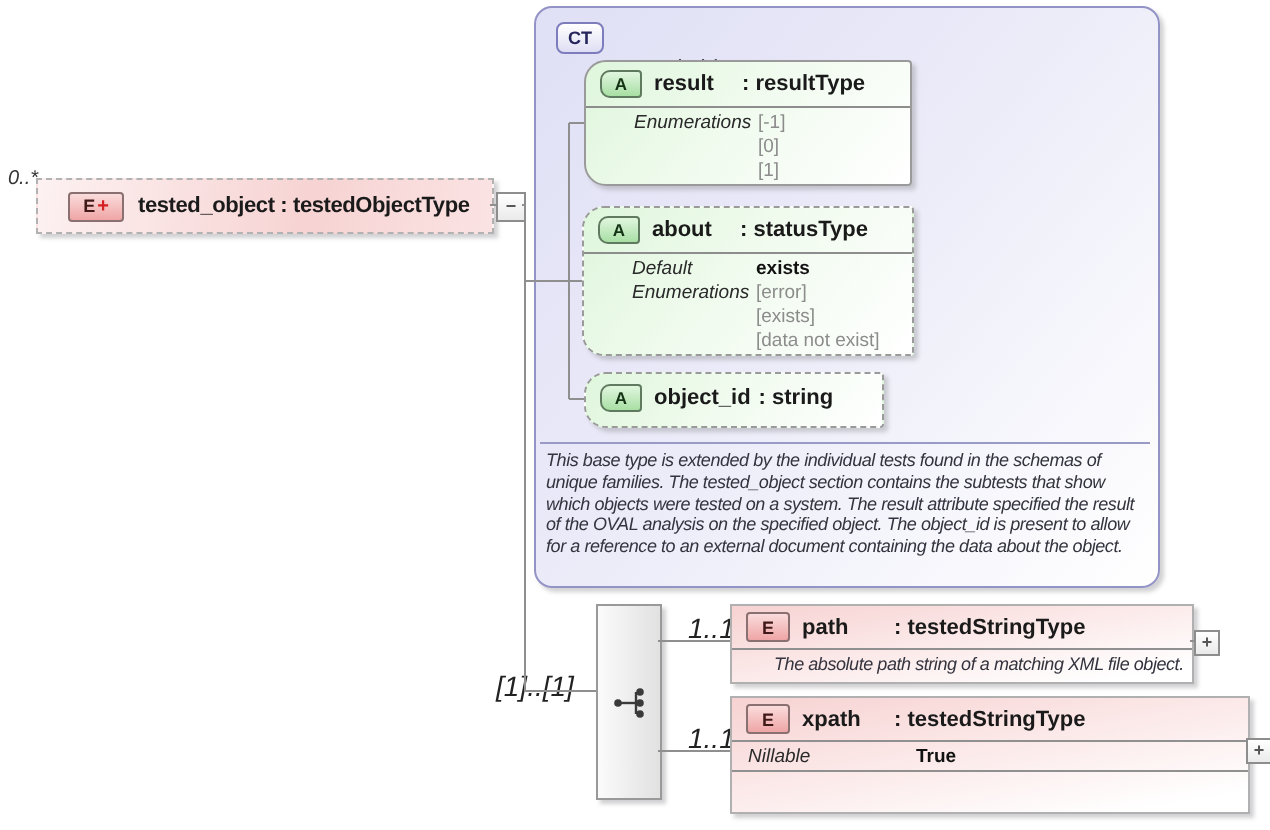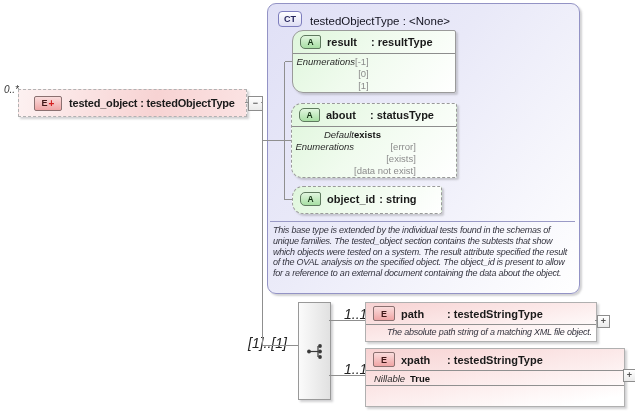--- a/index.html
+++ b/index.html
@@ -35,33 +35,33 @@
            font-size:9px;font-weight:bold;color:#26265c;}
 
   
   .toggle{border:1px solid #8d8d8d;background:linear-gradient(180deg,#ffffff,#eaeaea);
           display:flex;align-items:center;justify-content:center;
           font-size:9px;line-height:1;color:#555;font-weight:bold;}
 
   
   .ct-box{border:1px solid #9393c5;border-radius:9px;
           background:linear-gradient(130deg,#e0e0f6 0%,#e9e9f8 40%,#ffffff 100%);}
-  .ct-header{display:flex;align-items:flex-end;height:16px;padding:7px 0 0 10px;}
+  .ct-header{display:flex;align-items:flex-start;height:16px;padding:7px 0 0 10px;}
   .ct-title{font-size:11.5px;font-weight:normal;margin-left:8px;color:#141420;white-space:nowrap;margin-top:18px;}
   .ct-sep{border-top:1px solid #9a9ac6;}
 
   
   .attr-box{border-radius:11px 2px 2px 11px;
             background:linear-gradient(130deg,#dff6dc 0%,#f0fbee 45%,#ffffff 100%);}
   .attr-solid{border:1px solid #9a9a9a;}
   .attr-dashed{border:1px dashed #9a9a9a;}
   .attr-header{display:flex;align-items:center;height:22px;padding-left:7px;}
   .attr-name{font-size:11px;font-weight:bold;margin-left:6px;min-width:40px;margin-right:4px;white-space:nowrap;}
   .attr-type{font-size:11px;font-weight:bold;white-space:nowrap;}
-  .facets{border-top:1px solid #8d8d8d;padding:2px 2px 1px 0;text-align:right;}
+  .facets{border-top:1px solid #8d8d8d;padding:2px 2px 1px 24px;}
   .facet-row{display:flex;align-items:flex-start;}
   .facet-label{font-size:9.5px;font-style:italic;color:#2a2a2a;width:62px;flex:0 0 auto;line-height:12px;}
   .fv{font-size:9.5px;color:#8c8c8c;line-height:12px;white-space:nowrap;}
   .fv-strong{font-size:9.5px;color:#111;font-weight:bold;line-height:12px;white-space:nowrap;}
 
   
   .doc{font-size:9px;font-style:italic;letter-spacing:-0.22px;color:#34343f;line-height:10.8px;}
 
   
   .seq-box{border:1px solid #999;background:linear-gradient(90deg,#fbfbfb,#e1e1e1);
@@ -69,21 +69,21 @@
   .mult{font-size:14px;font-style:italic;font-weight:normal;color:#222;white-space:nowrap;}
   .mult-src{font-size:10px;font-style:italic;color:#333;white-space:nowrap;}
 
   
   .child-box{border:1px solid #b0b0b0;
              background:linear-gradient(170deg,#f7d2d2 0%,#fcebeb 50%,#ffffff 90%);}
   .child-header{display:flex;align-items:center;height:21px;padding-left:7px;}
   .child-name{font-size:11px;font-weight:bold;margin-left:6px;min-width:44px;margin-right:2px;white-space:nowrap;}
   .child-type{font-size:11px;font-weight:bold;white-space:nowrap;}
   .child-sep{border-top:1px solid #909090;}
-  .nill-row{display:flex;align-items:center;height:14px;padding-left:8px;}
+  .nill-row{display:flex;align-items:center;height:14px;padding-left:8px;gap:48px;}
   .nill-label{font-size:9.5px;font-style:italic;color:#2a2a2a;width:36px;flex:0 0 auto;}
   .nill-value{font-size:9.5px;font-weight:bold;color:#111;}
   .child-doc{padding:2px 2px 1px 21px;white-space:nowrap;overflow:hidden;}
 </style>
 </head>
 <body>
 
 <div class="canvas">
 
   <div class="abs mult-src" style="left:4px;top:84px;">0..*</div>

